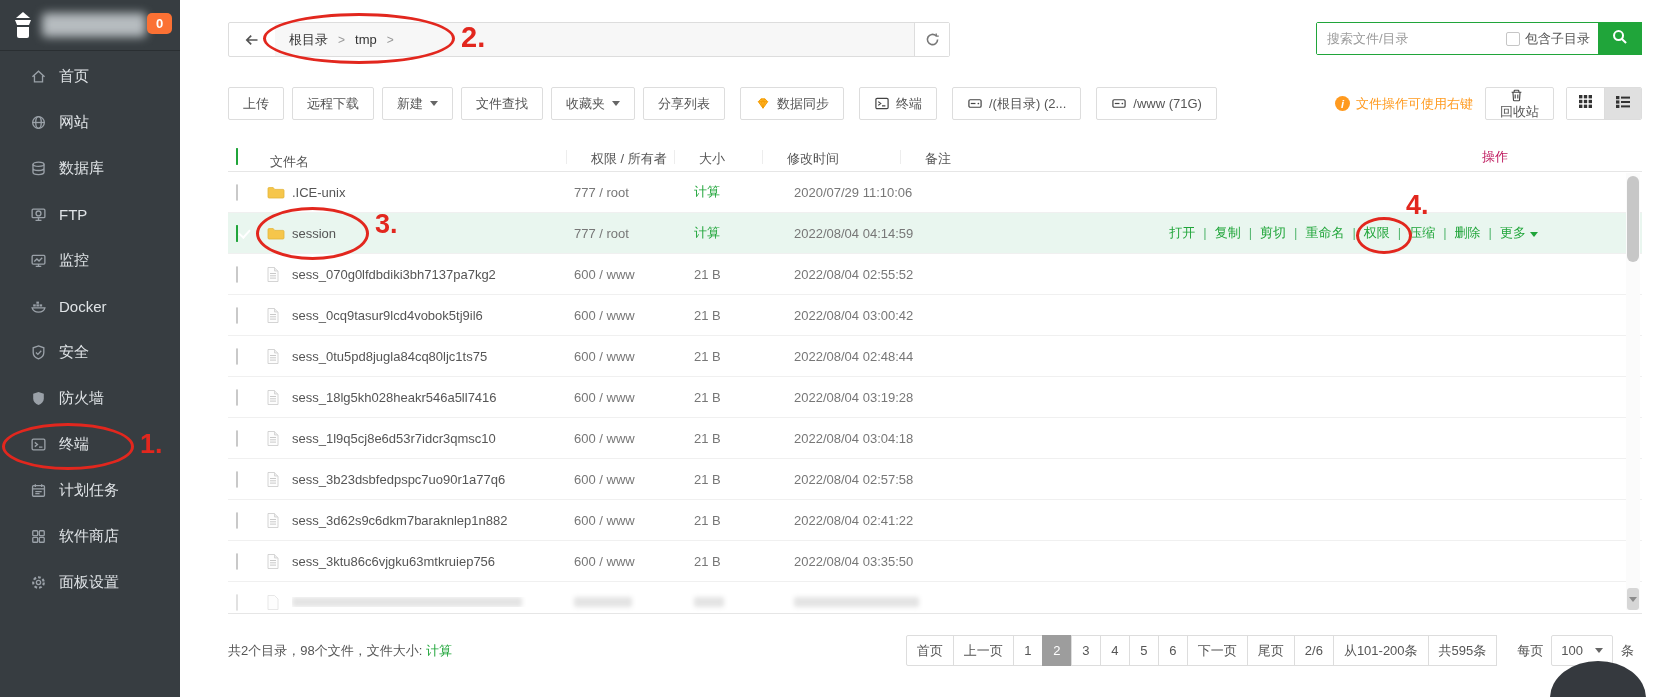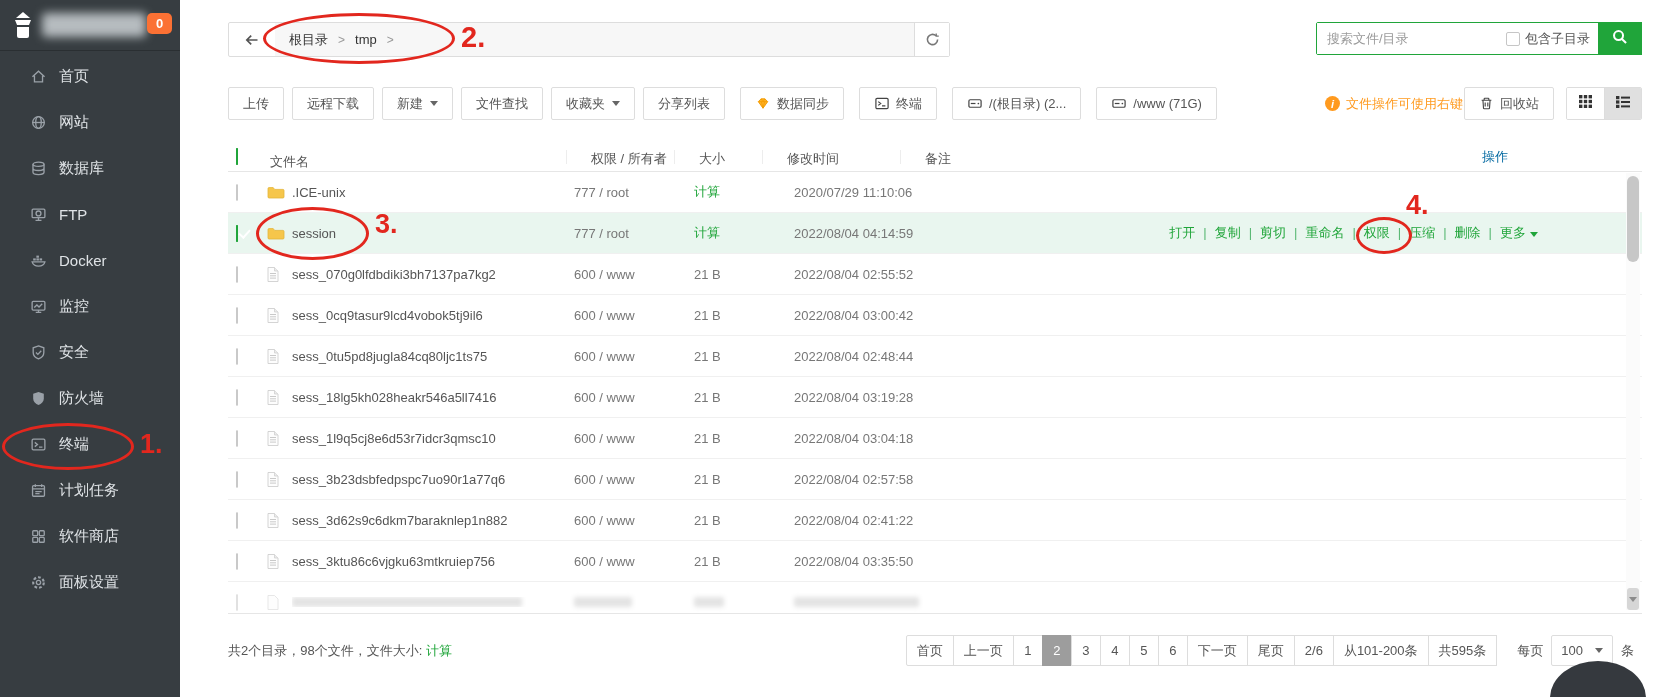--- a/index.html
+++ b/index.html
@@ -39,38 +39,38 @@
   .searchbtn { width:44px; height:33px; margin:-1px -1px -1px 0; background:#20a53a; border:none; display:flex; align-items:center; justify-content:center; cursor:pointer; }
 
   
   .toolbar { display:flex; align-items:center; margin-top:30px; }
   .tbtn { height:33px; background:#fff; border:1px solid #ddd; border-radius:2px; font-size:13px; color:#555; padding:0 14px; display:flex; align-items:center; margin-right:8px; cursor:pointer; white-space:nowrap; font-family:inherit; }
   .tbtn .ticon { margin-right:6px; display:flex; }
   .gap { margin-left:7px; }
   .caret-dark { width:0; height:0; border-left:4px solid transparent; border-right:4px solid transparent; border-top:5px solid #666; margin-left:7px; }
   .hint { margin-left:auto; display:flex; align-items:center; color:#ff9a1f; font-size:13px; white-space:nowrap; }
   .info-ic { width:15px; height:15px; border-radius:50%; background:#ff9a1f; color:#fff; font-size:11px; font-weight:bold; display:flex; align-items:center; justify-content:center; margin-right:6px; font-style:italic; }
-  .recycle { margin-left:1px; }
+  .recycle { margin-left:12px;flex-direction:column; }
   .viewtoggle { display:flex; margin-left:12px; border:1px solid #ddd; border-radius:2px; overflow:hidden; height:33px; }
   .vcell { width:37px; display:flex; align-items:center; justify-content:center; cursor:pointer; background:#fff; }
   .vcell.active { background:#e0e0e0; }
   .vcell + .vcell { border-left:1px solid #ddd; }
 
   
   .thead { display:flex; align-items:center; height:30px; margin-top:22px; border-bottom:1px solid #e6e6e6; font-size:13px; color:#555; position:relative; }
   .col-cb { flex:0 0 16px; margin-left:8px; }
   .col-icon { flex:0 0 20px; margin-left:14px; display:flex; }
   .col-name { flex:0 0 282px; margin-left:6px; color:#555; overflow:hidden; white-space:nowrap; }
   .thead .col-name { flex:0 0 308px; margin-left:-20px; padding-left:0;margin-top:11px; }
   .col-perm { flex:0 0 120px; }
   .col-size { flex:0 0 100px; }
   .col-mtime { flex:0 0 150px; }
   .col-remark { flex:1; }
   .hsep { border-left:1px solid #ededed; height:14px; align-self:center; padding-left:24px; margin-left:-12px; }
-  .ops-h { position:absolute; right:134px; color:#0369a1; }
+  .ops-h { position:absolute; right:134px; color:#be185d; }
 
   .tviewport { height:441px; overflow:hidden; position:relative; }
   .trow { display:flex; align-items:center; height:41px; border-bottom:1px solid #f0f0f0; font-size:13px; color:#777; position:relative; background:#fff; }
   .trow .col-name { color:#555; cursor:pointer; }
   .trow.selected { background:#e9f6ef; }
   .green { color:#20a53a; cursor:pointer; }
   .cbx { width:16px; height:16px; border:1px solid #c9c9c9; border-radius:2px; background:#fff; position:relative; cursor:pointer; }
   .cbx.checked, .cbx.indet { background:#20a53a; border-color:#20a53a; }
   .cbx.checked::after { content:""; position:absolute; left:4px; top:1px; width:5px; height:9px; border:solid #fff; border-width:0 2px 2px 0; transform:rotate(42deg); }
   .cbx.indet::after { content:""; position:absolute; left:3px; top:6px; width:8px; height:2px; background:#fff; }
@@ -159,37 +159,37 @@
               <rect x="2" y="3" width="12" height="8" rx="1"></rect>
               <circle cx="8" cy="7" r="2.3"></circle>
               <path d="M8 11 v2.2 M5.2 13.5 h5.6"></path>
             </svg>
           </span>
           <span>FTP</span>
         </li>
       <li>
           <span class="micon">
             <svg width="17" height="17" viewBox="0 0 16 16">
+              <rect x="2" y="3.2" width="12" height="8.2" rx="1"></rect>
+              <path d="M4 9 L6.5 6.5 8.5 8.5 11.5 5.5 M8 11.4 v2 M5.4 13.6 h5.2"></path>
+            </svg>
+          </span>
+          <span>监控</span>
+        </li>
+      <li>
+          <span class="micon">
+            <svg width="17" height="17" viewBox="0 0 16 16">
               <rect class="fillpart" x="3" y="6" width="2.4" height="2"></rect>
               <rect class="fillpart" x="6" y="6" width="2.4" height="2"></rect>
               <rect class="fillpart" x="9" y="6" width="2.4" height="2"></rect>
               <rect class="fillpart" x="6" y="3.4" width="2.4" height="2"></rect>
               <path d="M2 9.3 h12 c-.6 2.6-2.6 4-6 4 s-5.2-1.4-6-4 z"></path>
             </svg>
           </span>
           <span>Docker</span>
-        </li>
-      <li>
-          <span class="micon">
-            <svg width="17" height="17" viewBox="0 0 16 16">
-              <rect x="2" y="3.2" width="12" height="8.2" rx="1"></rect>
-              <path d="M4 9 L6.5 6.5 8.5 8.5 11.5 5.5 M8 11.4 v2 M5.4 13.6 h5.2"></path>
-            </svg>
-          </span>
-          <span>监控</span>
         </li>
       <li>
           <span class="micon">
             <svg width="17" height="17" viewBox="0 0 16 16">
               <path d="M8 1.8 l5 1.8 v4.3 c0 3-2.2 5-5 6.1 -2.8-1.1-5-3.1-5-6.1 V3.6 Z"></path>
               <path d="M5.6 8 L7.4 9.8 10.6 6.4"></path>
             </svg>
           </span>
           <span>安全</span>
         </li>

